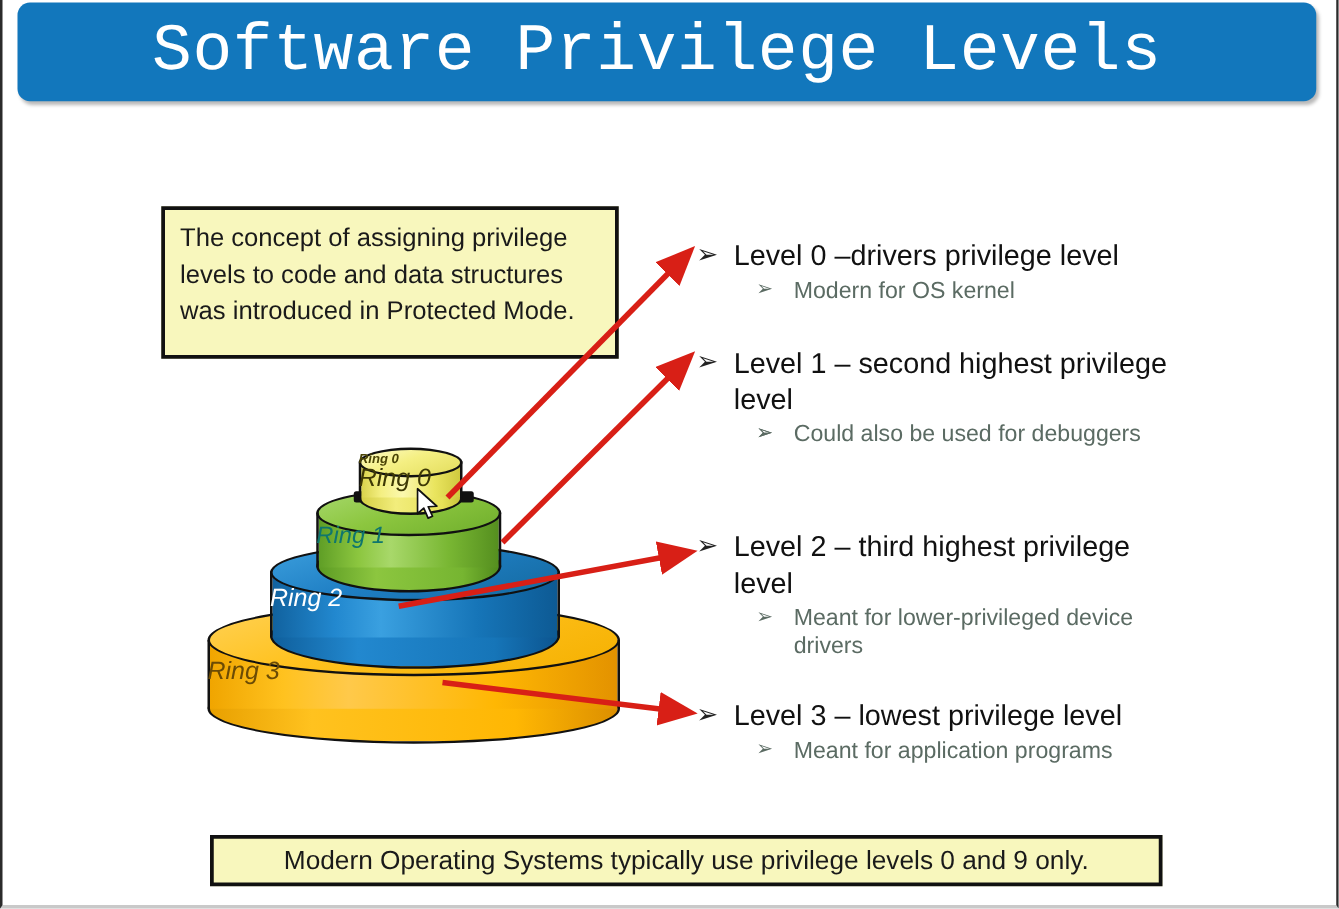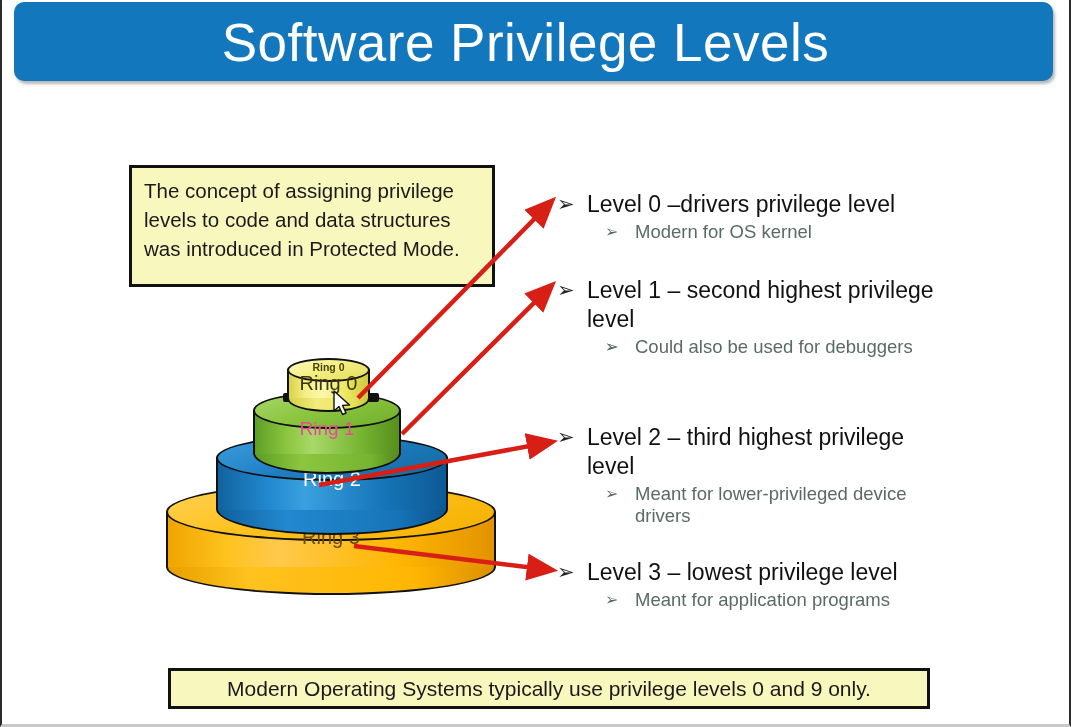--- a/index.html
+++ b/index.html
@@ -36,21 +36,21 @@
   #title-text {
     position: absolute;
     left: 0; right: 16px; top: 50%;
     transform: translateY(-50%);
     text-align: center;
     color: #ffffff;
     font-size: 53px;
     font-weight: 400;
     letter-spacing: 0.5px;
     line-height: 1;
-    font-family: Liberation Sans, sans-serif;
+    font-family: Liberation Mono, monospace;
   }
 
   
   #concept-box {
     position: absolute;
     left: 127px;
     top: 165px;
     width: 366px;
     height: 122px;
     background: #f8f7bd;
@@ -108,24 +108,24 @@
     position: absolute;
     left: 0;
     top: 0;
     border-radius: 50%;
     box-sizing: border-box;
     border: 2px solid #111;
   }
   .ring-label {
     position: absolute;
     width: 100%;
-    text-align: center;
     font-family: "Liberation Sans", sans-serif;
     font-weight: 400;
     white-space: nowrap;
+    font-style: italic;
   }
 
   
   #ring3 { left: 14px; top: 133px; width: 330px; height: 112px; }
   #ring3 .ring-body   { top: 29px; width: 330px; height: 55px;
                         background: linear-gradient(to right,#f0a500 0%,#ffc21f 18%,#ffc94a 34%,#ffb703 70%,#e39200 100%); }
   #ring3 .ring-bottom { top: 56px; width: 330px; height: 56px;
                         background: linear-gradient(to right,#e8a000 0%,#ffc21f 25%,#ffb703 75%,#dc8f00 100%); }
   #ring3 .ring-top    { width: 330px; height: 58px;
                         background: linear-gradient(160deg,#ffd257 0%,#ffc21f 40%,#f5b000 100%); }
@@ -142,21 +142,21 @@
   #ring2 .ring-label  { top: 33px; font-size: 20px; color: #ffffff; }
 
   
   #ring1 { left: 101px; top: 42px; width: 148px; height: 82px; }
   #ring1 .ring-body   { top: 18px; width: 148px; height: 44px;
                         background: linear-gradient(to right,#5f9e26 0%,#8cc63f 22%,#a8d86a 40%,#79b733 72%,#558f1f 100%); }
   #ring1 .ring-bottom { top: 40px; width: 148px; height: 42px;
                         background: linear-gradient(to right,#5d9c24 0%,#8cc63f 32%,#76b531 80%,#518b1c 100%); }
   #ring1 .ring-top    { width: 148px; height: 37px;
                         background: linear-gradient(160deg,#a6d86b 0%,#8cc63f 45%,#6fae2c 100%); }
-  #ring1 .ring-label  { top: 26px; font-size: 19px; color: #ec4899; }
+  #ring1 .ring-label  { top: 26px; font-size: 19px; color: #0f766e; }
 
   
   #ring0 { left: 135px; top: 8px; width: 83px; height: 54px; }
   #ring0 .ring-body   { top: 11px; width: 83px; height: 29px;
                         background: linear-gradient(to right,#d8d24a 0%,#f4ef82 20%,#fbf8ae 42%,#eae55f 74%,#cfc93f 100%); }
   #ring0 .ring-bottom { top: 27px; width: 83px; height: 27px;
                         background: linear-gradient(to right,#d5cf45 0%,#f2ed7c 35%,#e6e158 82%,#c9c33a 100%); }
   #ring0 .ring-top    { width: 83px; height: 24px;
                         background: linear-gradient(160deg,#fdfbc4 0%,#f4ef82 45%,#e3dd5c 100%); }
   #ring0 .ring-label-top  { top: 3px; font-size: 10.5px; color: #4a4405; font-weight: 600; }

